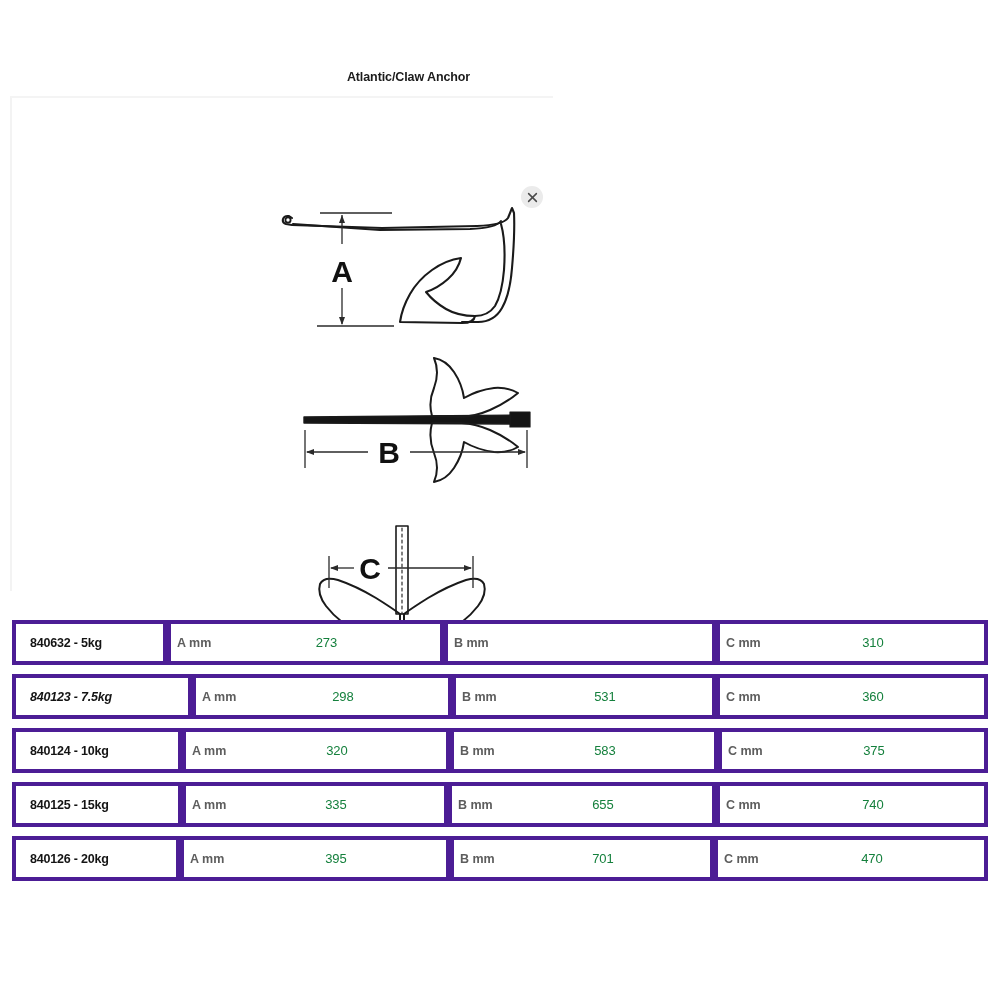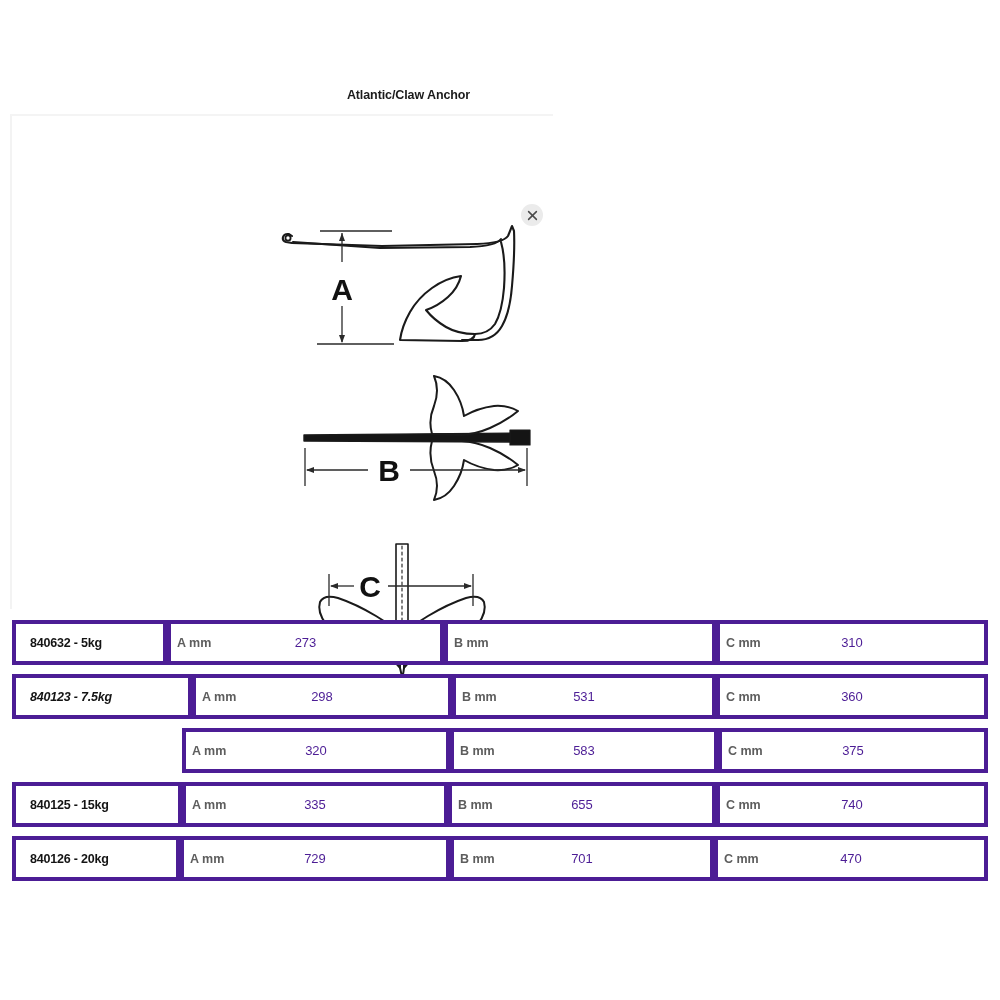--- a/index.html
+++ b/index.html
@@ -12,21 +12,21 @@
     height: 1000px;
     position: relative;
     font-family: "Liberation Sans", sans-serif;
     overflow: hidden;
   }
 
   
   #product-panel {
     position: absolute;
     left: 0;
-    top: 78px;
+    top: 60px;
     width: 1000px;
     height: 540px;
   }
 
   #product-title {
     position: absolute;
     left: 0;
     top: 10px;
     width: 817px;
     text-align: center;
@@ -117,24 +117,25 @@
     font-weight: bold;
     color: #5d5d5d;
     padding-left: 6px;
     white-space: nowrap;
   }
 
   .dim-value {
     position: absolute;
     width: 100%;
     text-align: center;
-    color: #4c1d95;
+    color: #15803d;
     font-size: 13px;
     font-weight: normal;
     pointer-events: none;
+    padding-left: 21px;
   }
 </style>
 </head>
 <body>
 
 <div id="product-panel">
 
   <div id="product-title">Atlantic/Claw Anchor</div>
 
   <div id="panel-frame"></div>
@@ -282,20 +283,21 @@
       <span class="dim-label">B mm</span>
       <span class="dim-value">531</span>
     </div>
     <div class="cell cell-dim" style="left:716px; width:272px;">
       <span class="dim-label">C mm</span>
       <span class="dim-value">360</span>
     </div>
   </div>
 
   <div class="spec-row">
+    <div class="cell cell-sku" style="left:12px; width:170px;">840124 - 10kg</div>
     <div class="cell cell-dim" style="left:182px; width:268px;">
       <span class="dim-label">A mm</span>
       <span class="dim-value">320</span>
     </div>
     <div class="cell cell-dim" style="left:450px; width:268px;">
       <span class="dim-label">B mm</span>
       <span class="dim-value">583</span>
     </div>
     <div class="cell cell-dim" style="left:718px; width:270px;">
       <span class="dim-label">C mm</span>
@@ -316,21 +318,21 @@
     <div class="cell cell-dim" style="left:716px; width:272px;">
       <span class="dim-label">C mm</span>
       <span class="dim-value">740</span>
     </div>
   </div>
 
   <div class="spec-row">
     <div class="cell cell-sku" style="left:12px; width:168px;">840126 - 20kg</div>
     <div class="cell cell-dim" style="left:180px; width:270px;">
       <span class="dim-label">A mm</span>
-      <span class="dim-value">729</span>
+      <span class="dim-value">395</span>
     </div>
     <div class="cell cell-dim" style="left:450px; width:264px;">
       <span class="dim-label">B mm</span>
       <span class="dim-value">701</span>
     </div>
     <div class="cell cell-dim" style="left:714px; width:274px;">
       <span class="dim-label">C mm</span>
       <span class="dim-value">470</span>
     </div>
   </div>

